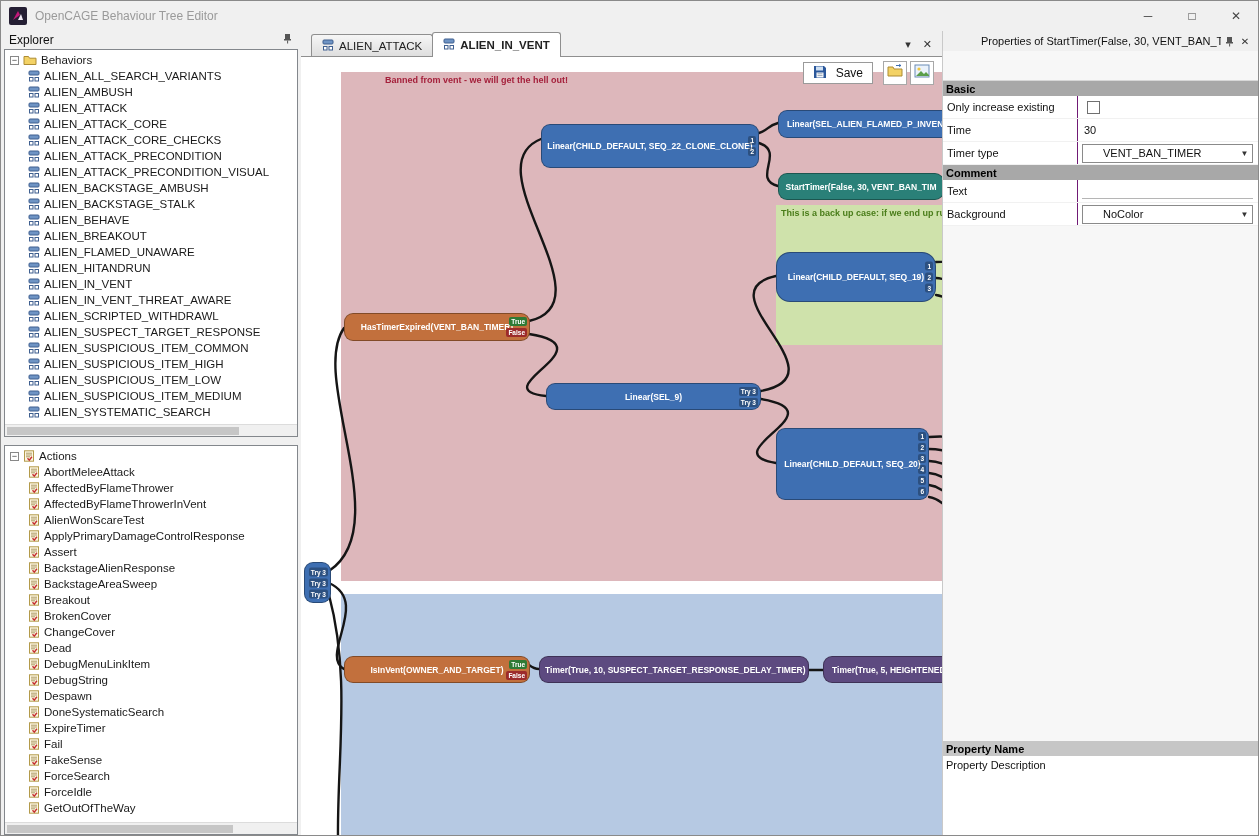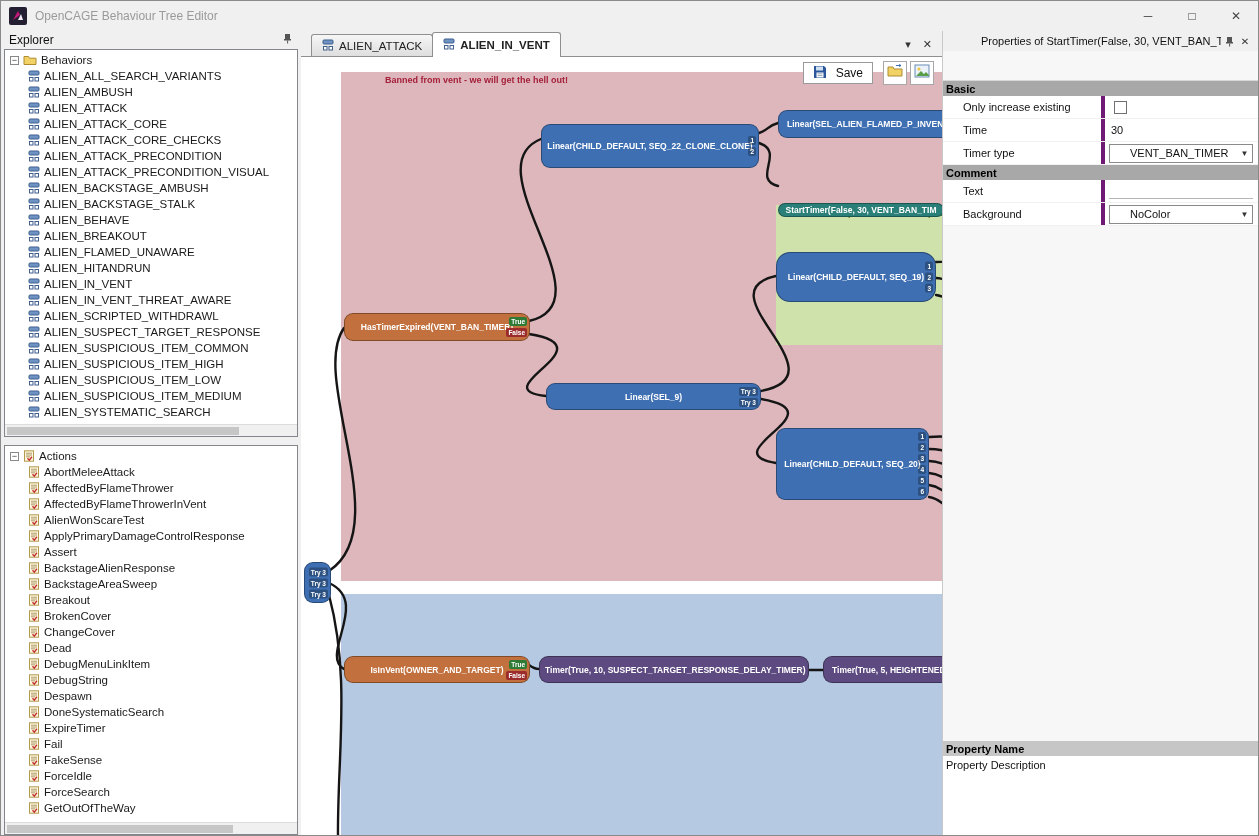--- a/index.html
+++ b/index.html
@@ -57,21 +57,21 @@
   .icon-btn.first { margin-left:10px; }
   .icon-btn.second { margin-left:3px; }
   
   .right-col { width:316px; flex:none; display:flex; flex-direction:column; background:#f7f7f7; border-left:1px solid #c9c9c9; }
   .props-header { height:20px; flex:none; display:flex; align-items:center; padding:0 5px; font-size:11px; color:#111; background:#f0f0f0; }
   .props-title { flex:1; white-space:nowrap; overflow:hidden;padding-left:33px; }
   .hdr-ic { width:16px; display:flex; justify-content:center; align-items:center; font-size:10px; color:#333; flex:none; }
   .prop-grid { background:#fff; border-top:1px solid #d8d8d8;margin-top:29px; }
   .prop-section-header { height:15px; background:#a8a8a8; display:flex; align-items:center; padding-left:3px; font-size:11px; font-weight:bold; color:#000; }
   .prop-row { display:flex; height:23px; background:#fff; border-bottom:1px solid #f1f1f1; }
-  .prop-label { width:162px; flex:none; display:flex; align-items:center; padding-left:20px; font-size:11px; color:#111; border-right:4px solid #701a75; white-space:nowrap; overflow:hidden; }
+  .prop-label { width:135px; flex:none; display:flex; align-items:center; padding-left:4px; font-size:11px; color:#111; border-right:1px solid #701a75; white-space:nowrap; overflow:hidden; }
   .prop-value { flex:1; display:flex; align-items:center; padding:0 5px 0 4px; }
   .pcheckbox { width:13px; height:13px; border:1px solid #707070; background:#fff; margin-left:5px; }
   .ptext { flex:1; font-size:11px; color:#111; padding-left:2px; }
   .ptext.underline { border-bottom:1px solid #b5b5b5; height:15px; }
   .pcombo { flex:1; height:19px; border:1px solid #8a8a8a; background:#fff; display:flex; align-items:center; padding-left:20px; font-size:11px; color:#111; }
   .pcombo .caret { margin-left:auto; width:15px; text-align:center; font-size:8px; color:#333; }
   .prop-fill { flex:1; background:#f7f7f7; }
   .help-bar { height:15px; background:#c6c6c6; display:flex; align-items:center; padding-left:3px; font-size:11px; font-weight:bold; color:#000; }
   .help-desc { background:#fff; font-size:11px; color:#111; padding:3px 3px 2px 3px; }
   .help-space { height:64px; background:#fff; }
@@ -549,31 +549,31 @@
             <span>FakeSense</span>
           </div>
           <div class="tree-row child-indent">
             <span class="ic">
               <svg width="12" height="12" viewBox="0 0 12 12">
                 <rect x="1.5" y="0.8" width="9" height="10.4" fill="#fdf6e0" stroke="#b39a4a"></rect>
                 <path d="M3 3.2h6M3 5h6M3 6.8h4" stroke="#9a864a" stroke-width="0.8"></path>
                 <path d="M4.5 8.2l1.8 2 2.6-3.4" stroke="#c43030" stroke-width="1.4" fill="none"></path>
               </svg>
             </span>
+            <span>ForceSearch</span>
+          </div>
+          <div class="tree-row child-indent">
+            <span class="ic">
+              <svg width="12" height="12" viewBox="0 0 12 12">
+                <rect x="1.5" y="0.8" width="9" height="10.4" fill="#fdf6e0" stroke="#b39a4a"></rect>
+                <path d="M3 3.2h6M3 5h6M3 6.8h4" stroke="#9a864a" stroke-width="0.8"></path>
+                <path d="M4.5 8.2l1.8 2 2.6-3.4" stroke="#c43030" stroke-width="1.4" fill="none"></path>
+              </svg>
+            </span>
             <span>ForceIdle</span>
-          </div>
-          <div class="tree-row child-indent">
-            <span class="ic">
-              <svg width="12" height="12" viewBox="0 0 12 12">
-                <rect x="1.5" y="0.8" width="9" height="10.4" fill="#fdf6e0" stroke="#b39a4a"></rect>
-                <path d="M3 3.2h6M3 5h6M3 6.8h4" stroke="#9a864a" stroke-width="0.8"></path>
-                <path d="M4.5 8.2l1.8 2 2.6-3.4" stroke="#c43030" stroke-width="1.4" fill="none"></path>
-              </svg>
-            </span>
-            <span>ForceSearch</span>
           </div>
           <div class="tree-row child-indent">
             <span class="ic">
               <svg width="12" height="12" viewBox="0 0 12 12">
                 <rect x="1.5" y="0.8" width="9" height="10.4" fill="#fdf6e0" stroke="#b39a4a"></rect>
                 <path d="M3 3.2h6M3 5h6M3 6.8h4" stroke="#9a864a" stroke-width="0.8"></path>
                 <path d="M4.5 8.2l1.8 2 2.6-3.4" stroke="#c43030" stroke-width="1.4" fill="none"></path>
               </svg>
             </span>
             <span>GetOutOfTheWay</span>
@@ -644,21 +644,21 @@
           <div class="node" style="left: 240px; top: 67px; width: 218px; height: 44px; background: rgb(62, 111, 178);">
             <div class="nlabel">Linear(CHILD_DEFAULT,  SEQ_22_CLONE_CLONE)</div>
             <div class="ntags">
               <span class="ntag">1</span>
               <span class="ntag">2</span>
             </div>
           </div>
           <div class="node" style="left: 477px; top: 53px; width: 205px; height: 28px; background: rgb(62, 111, 178);">
             <div class="nlabel left">Linear(SEL_ALIEN_FLAMED_P_INVENT_C_L</div>
           </div>
-          <div class="node" style="left: 477px; top: 116px; width: 166px; height: 14px; background: rgb(42, 128, 120); margin-top: 30px;">
+          <div class="node" style="left: 477px; top: 116px; width: 166px; height: 27px; background: rgb(42, 128, 120);">
             <div class="nlabel">StartTimer(False, 30, VENT_BAN_TIM</div>
           </div>
           <div class="node" style="left: 475px; top: 195px; width: 160px; height: 50px; background: rgb(62, 111, 178); border-radius: 14px;">
             <div class="nlabel">Linear(CHILD_DEFAULT,  SEQ_19)</div>
             <div class="ntags">
               <span class="ntag">1</span>
               <span class="ntag">2</span>
               <span class="ntag">3</span>
             </div>
           </div>

